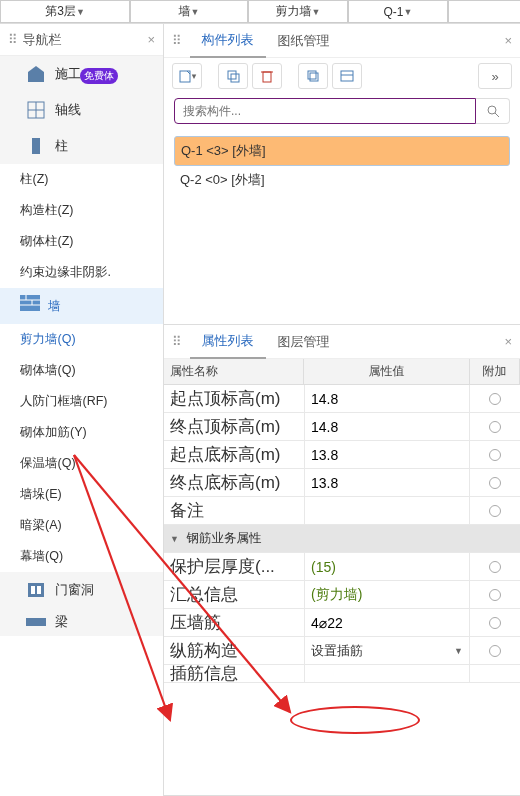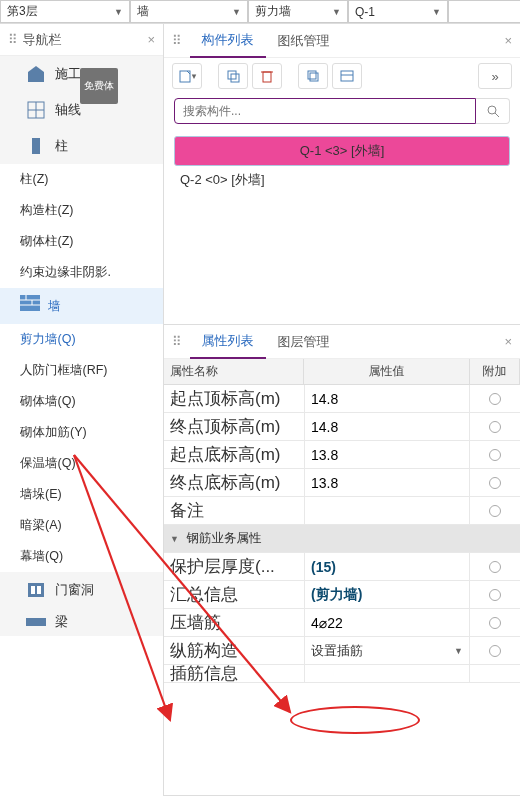--- a/index.html
+++ b/index.html
@@ -1,71 +1,71 @@
 <!DOCTYPE html>
 <html><head>
 <meta charset="utf-8">
 <style>
 * { box-sizing: border-box; margin: 0; padding: 0; font-family: "Microsoft YaHei", sans-serif; }
 body { width: 520px; height: 796px; background: #fff; font-size: 13px; color: #333; position: relative; overflow: hidden; }
 
 
 .topbar { display: flex; height: 24px; border-bottom: 1px solid #ddd; }
-.topbar .sel { border: 1px solid #ccc; padding: 2px 6px; display: flex; align-items: center; justify-content: space-between; font-size: 12px; }
+.topbar .sel { border: 1px solid #ccc; padding: 2px 6px; display: flex; align-items: center; justify-content: center; font-size: 12px; }
 .topbar .sel .chev { color: #666; font-size: 9px; }
 
 
 .sidebar { position: absolute; left: 0; top: 24px; width: 164px; height: 772px; border-right: 1px solid #ddd; background: #fff; }
 .panel-head { height: 32px; display: flex; align-items: center; padding: 0 8px; border-bottom: 1px solid #eee; color: #555; }
 .panel-head .grip { color: #999; margin-right: 6px; letter-spacing: -1px; }
 .panel-head .close { margin-left: auto; color: #999; cursor: pointer; }
 .nav-item { display: flex; align-items: center; padding: 6px 25px; height: 36px; }
 .nav-item.cat { background: #f5f5f5; }
 .nav-item .ico { width: 22px; height: 22px; margin-right: 8px; display: flex; align-items: center; justify-content: center; }
 .nav-item .txt { flex: 1; color: #333; }
 .nav-sub { padding: 7px 8px 7px 20px; color: #333; font-size: 12.5px; }
 .nav-sub.active-wall { background: #e8f2fc; color: #2a6abf; display: flex; align-items: center; }
 .nav-sub.active-wall .ico { width: 22px; height: 22px; margin-right: 6px; }
 .nav-sub.blue { color: #2a6abf; }
-.badge { position: absolute; left: 80px; top: 44px; background: #737373; color: #fff; font-size: 10px; padding: 11px 4px; border-radius: 2px; }
+.badge { position: absolute; left: 80px; top: 44px; background: #6d28d9; color: #fff; font-size: 10px; padding: 1px 4px; border-radius: 8px; }
 
 
 .right { position: absolute; left: 164px; top: 24px; width: 356px; height: 772px; display: flex; flex-direction: column; }
 .panel { border-bottom: 1px solid #ddd; }
 .tabbar { height: 34px; display: flex; align-items: center; border-bottom: 1px solid #eee; padding: 0 8px; }
 .tabbar .grip { color: #999; margin-right: 8px; }
 .tab { padding: 0 12px; height: 34px; display: flex; align-items: center; color: #555; }
-.tab.active { color: #2a6abf; border-bottom: 2px solid #701a75; }
+.tab.active { color: #2a6abf; border-bottom: 2px solid #a3a3a3; }
 .tabbar .close { margin-left: auto; color: #999; }
 
 .toolbar { height: 36px; display: flex; align-items: center; padding: 0 8px; gap: 4px; }
 .tbtn { width: 30px; height: 26px; border: 1px solid #ddd; border-radius: 3px; display: flex; align-items: center; justify-content: center; color: #4a7fb5; background: #fff; font-size: 13px; }
 .tbtn.del { color: #c0392b; }
 .tbtn.more { width: 34px; color: #666; }
 
 .searchrow { padding: 4px 10px 8px; display: flex; }
 .searchrow input { flex: 1; border: 1px solid #701a75; border-radius: 4px 0 0 4px; padding: 5px 8px; font-size: 12px; color: #b91c1c; outline: none; }
 .searchrow .sbtn { width: 34px; border: 1px solid #ddd; border-left: none; border-radius: 0 4px 4px 0; display: flex; align-items: center; justify-content: center; color: #888; }
 
 .clist { padding: 4px 10px 10px; }
 .citem { padding: 5px 6px; font-size: 13px; color: #333; }
-.citem.sel { background: #ec4899; border: 1px solid #b0c8e0; border-radius: 3px; text-align: center; }
+.citem.sel { background: #fdba74; border: 1px solid #b0c8e0; border-radius: 3px; }
 
 
 .prophdr { display: flex; height: 26px; background: #f3f3f3; border-bottom: 1px solid #ddd; text-align: center; }
 .prophdr div { display: flex; align-items: center; padding: 0 6px; font-size: 12px; color: #444; border-right: 1px solid #ddd; }
 .ph-name { width: 140px; }
 .ph-val { flex: 1; justify-content: center; }
 .ph-add { width: 50px; justify-content: center; border-right: none; }
 
 .prow { display: flex; height: 28px; border-bottom: 1px solid #e8e8e8; align-items: stretch; }
 .prow .pn { width: 140px; padding: 4px 6px; font-size: 17px; color: #333; display: flex; align-items: center; }
 .prow .pv { flex: 1; border-left: 1px solid #e8e8e8; border-right: 1px solid #e8e8e8; }
 .prow .pv input, .prow .pv .ro { width: 100%; height: 100%; border: none; padding: 0 6px; font-size: 14px; outline: none; background: transparent; }
-.prow .pv .ro { display: flex; align-items: center; color: #0c4a6e; font-weight: bold; }
+.prow .pv .ro { display: flex; align-items: center; color: #4d7c0f; }
 .prow .pa { width: 50px; display: flex; align-items: center; justify-content: center; }
 .prow .pa .rad { width: 12px; height: 12px; border: 1px solid #aaa; border-radius: 50%; }
 .pgroup { background: #e5e5e5; padding: 5px 6px; font-size: 12.5px; color: #333; border-bottom: 1px solid #e8e8e8; }
 .pgroup .tri { font-size: 9px; color: #666; margin-right: 4px; }
 .linkcell { color: #2a6abf; text-decoration: underline; }
 .selectcell { display: flex; align-items: center; height: 100%; padding: 0 6px; justify-content: space-between; }
 .selectcell .chev { font-size: 9px; color: #666; }
 
 
 .overlay { position: absolute; inset: 0; pointer-events: none; }
@@ -142,22 +142,22 @@
           <rect width="20" height="16" fill="#5a8fc8"></rect>
           <line x1="0" y1="5" x2="20" y2="5" stroke="#fff"></line>
           <line x1="0" y1="10" x2="20" y2="10" stroke="#fff"></line>
           <line x1="6" y1="0" x2="6" y2="5" stroke="#fff"></line>
           <line x1="12" y1="5" x2="12" y2="10" stroke="#fff"></line>
         </svg>
     </span>
     <span>墙</span>
   </div>
   <div class="nav-sub blue">剪力墙(Q)</div>
+  <div class="nav-sub">砌体墙(Q)</div>
   <div class="nav-sub">人防门框墙(RF)</div>
-  <div class="nav-sub">砌体墙(Q)</div>
   <div class="nav-sub">砌体加筋(Y)</div>
   <div class="nav-sub">保温墙(Q)</div>
   <div class="nav-sub">墙垛(E)</div>
   <div class="nav-sub">暗梁(A)</div>
   <div class="nav-sub">幕墙(Q)</div>
 
   <div class="nav-item cat">
     <span class="ico">
       <svg width="20" height="18">
           <rect x="2" y="2" width="16" height="14" fill="#5a7fa8"></rect>

